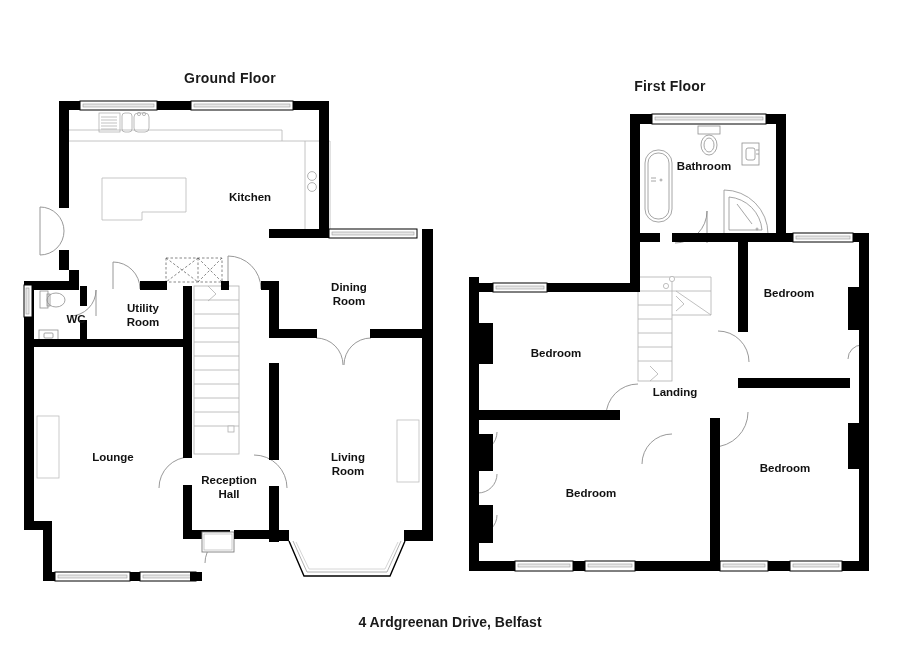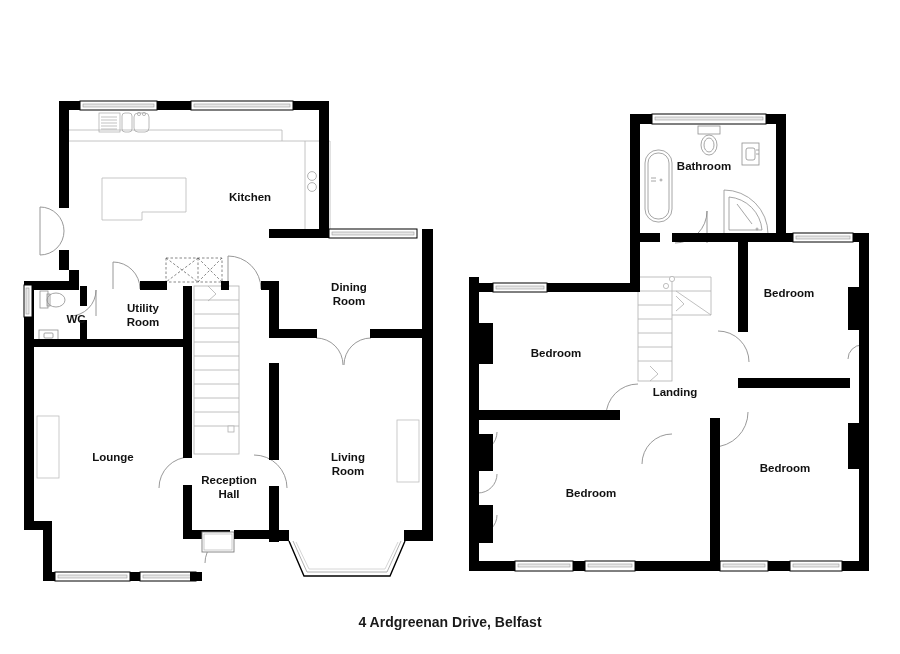--- a/index.html
+++ b/index.html
@@ -32,21 +32,23 @@
     font-family:"Liberation Sans","DejaVu Sans",sans-serif;
     font-size:11.5px;font-weight:bold;fill:#111111;
     text-anchor:middle;
   }
 </style>
 </head>
 <body>
 
 <div id="stage">
 
-
+  <div class="floor-title" id="gf-title">Ground Floor</div>
+
+  <div class="floor-title" id="ff-title">First Floor</div>
 
   <svg width="900" height="654" viewBox="0 0 900 654">
 
     <g stroke="#9a9a9a" stroke-width="0.8" fill="none">
 
       <path d="M62 130 L282 130 L282 141 L330 141 L330 235" stroke="#b5b5b5"></path>
       <path d="M62 141 L282 141" stroke="#b5b5b5"></path>
       <path d="M305 141 L305 235" stroke="#b5b5b5"></path>
 
       <path d="M102 178 L186 178 L186 212 L142 212 L142 220 L102 220 Z" stroke="#b9b9b9"></path>

